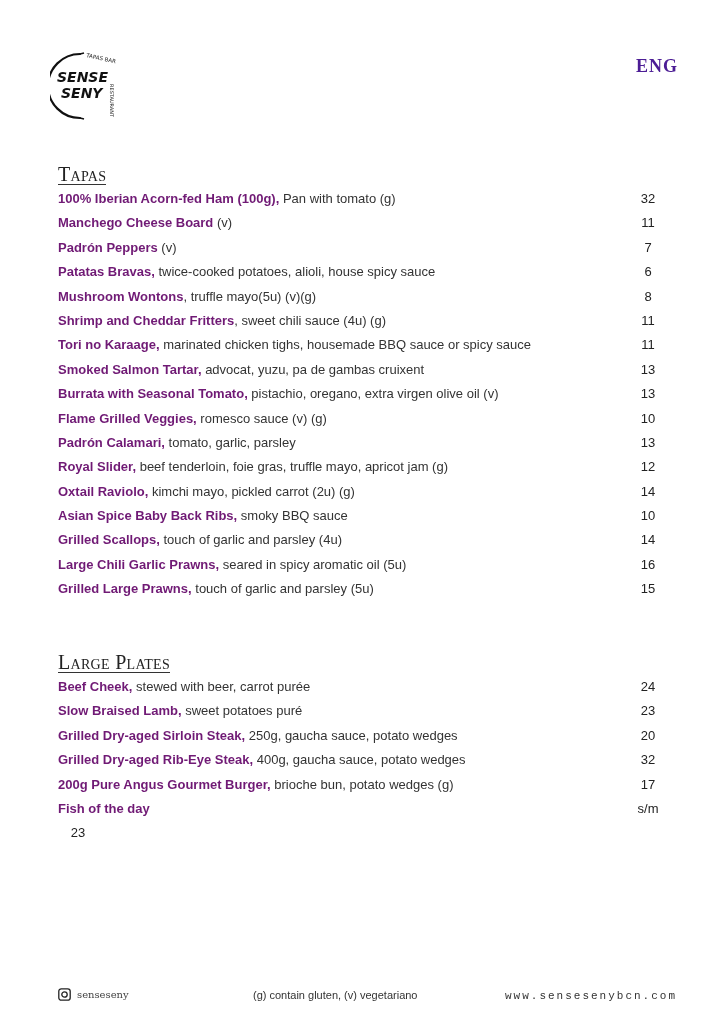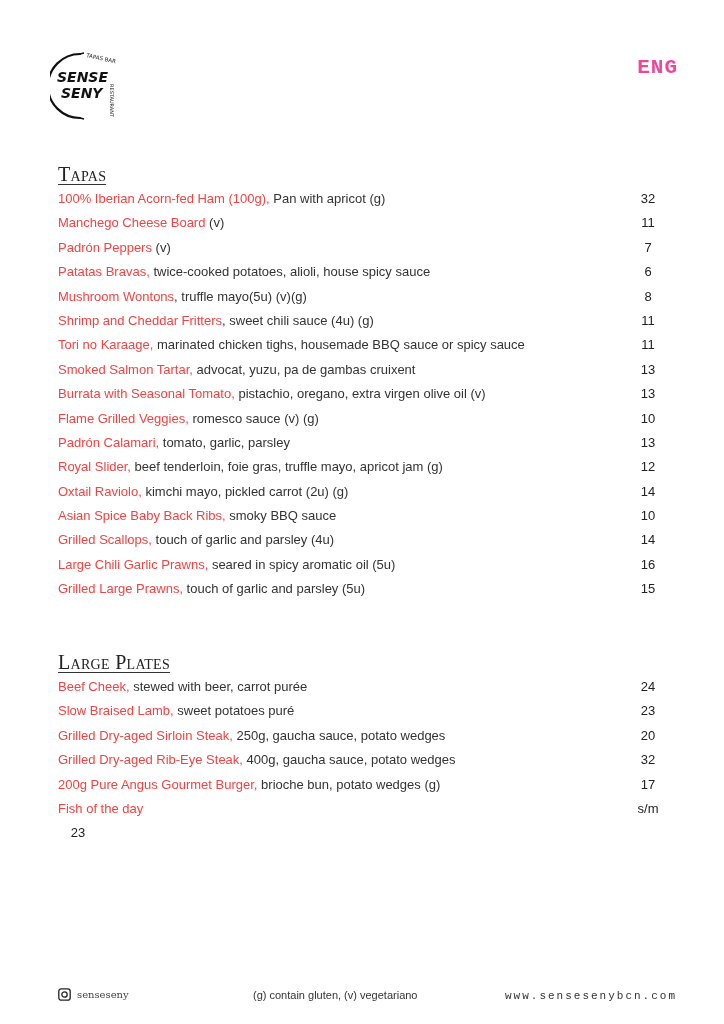--- a/index.html
+++ b/index.html
@@ -1,27 +1,27 @@
 <!DOCTYPE html>
 <html><head>
 <meta charset="utf-8">
 <style>
   * { margin: 0; padding: 0; box-sizing: border-box; }
   html, body { width: 724px; height: 1024px; background: #ffffff; }
   body { position: relative; font-family: "Liberation Sans", "DejaVu Sans", sans-serif; color: #1a1a1a; overflow: hidden; }
 
   .logo { position: absolute; left: 50px; top: 48px; width: 80px; height: 76px; }
-  .lang { position: absolute; right: 46px; top: 56px; font-family: Liberation Mono, monospace; font-size: 21px; font-weight: bold; letter-spacing: 1px; color: #ec4899; }
+  .lang { position: absolute; right: 46px; top: 56px; font-family: Liberation Serif, serif; font-size: 18px; font-weight: bold; letter-spacing: 1px; color: #4c1d95; }
 
   .section { position: absolute; left: 58px; width: 604px; }
   .section-title { font-family: "Liberation Serif", "DejaVu Serif", serif; font-variant: small-caps; font-size: 20px; color: #222; display: inline-block; border-bottom: 1px solid #333; line-height: 18px; padding-bottom: 1px; letter-spacing: 0.3px; }
   .items { margin-top: 6px; }
   .item { display: flex; justify-content: space-between; align-items: baseline; height: 24.4px; font-size: 13px; }
   .item-text { white-space: nowrap; }
-  .item-name { font-weight: normal; color: #ef4444; }
+  .item-name { font-weight: bold; color: #701a75; }
   .item-desc { color: #333; }
   .item-price { width: 40px; text-align: center; color: #222; font-size: 13px; margin-right: -6px; }
 
   .footer { position: absolute; top: 988px; left: 0; width: 704px; height: 20px; font-size: 11px; color: #333; }
   .ig { position: absolute; left: 58px; top: 0; display: flex; align-items: center; gap: 6px; }
   .ig-handle { font-family: "DejaVu Serif", "Liberation Serif", serif; font-size: 10px; color: #444; }
   .legend { position: absolute; left: 253px; top: 1px; font-size: 11px; color: #333; }
   .website { position: absolute; left: 505px; top: 2px; font-size: 11px; letter-spacing: 2px; color: #333; font-family: Liberation Mono, monospace; }
 </style>
 </head>
@@ -38,21 +38,21 @@
     <text x="11" y="50" font-family="DejaVu Sans, sans-serif" font-size="14" font-style="italic" font-weight="bold" fill="#111">SENY</text>
   </svg>
 </div>
 
 <div class="lang">ENG</div>
 
 <div class="section" style="top:165px;">
   <div class="section-title">Tapas</div>
   <div class="items" id="items-0">
       <div class="item">
-        <span class="item-text"><span class="item-name">100% Iberian Acorn-fed Ham (100g),</span><span class="item-desc"> Pan with apricot (g)</span></span>
+        <span class="item-text"><span class="item-name">100% Iberian Acorn-fed Ham (100g),</span><span class="item-desc"> Pan with tomato (g)</span></span>
         <span class="item-price">32</span>
       </div>
       <div class="item">
         <span class="item-text"><span class="item-name">Manchego Cheese Board</span><span class="item-desc"> (v)</span></span>
         <span class="item-price">11</span>
       </div>
       <div class="item">
         <span class="item-text"><span class="item-name">Padrón Peppers</span><span class="item-desc"> (v)</span></span>
         <span class="item-price">7</span>
       </div>

